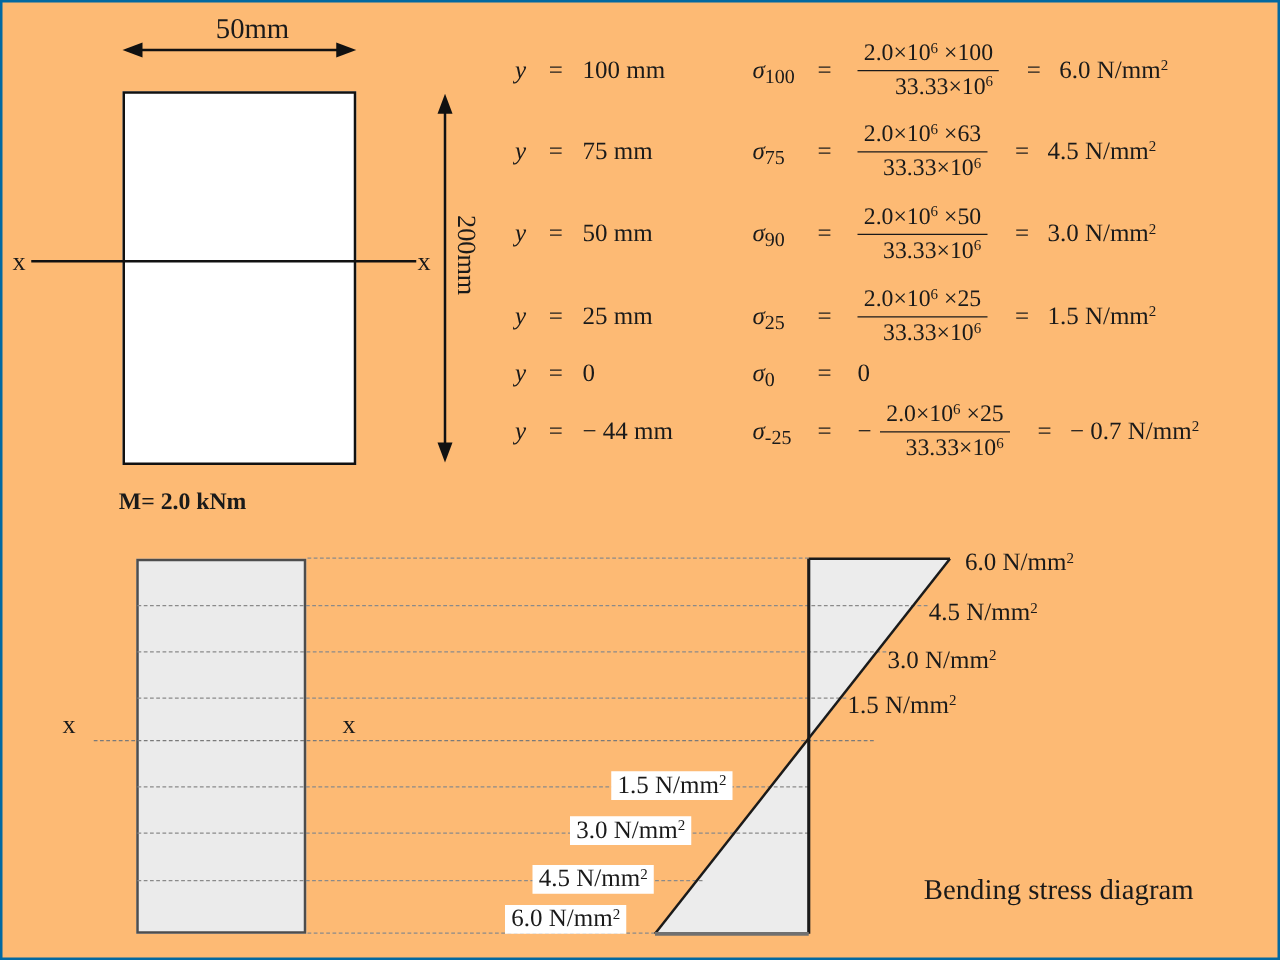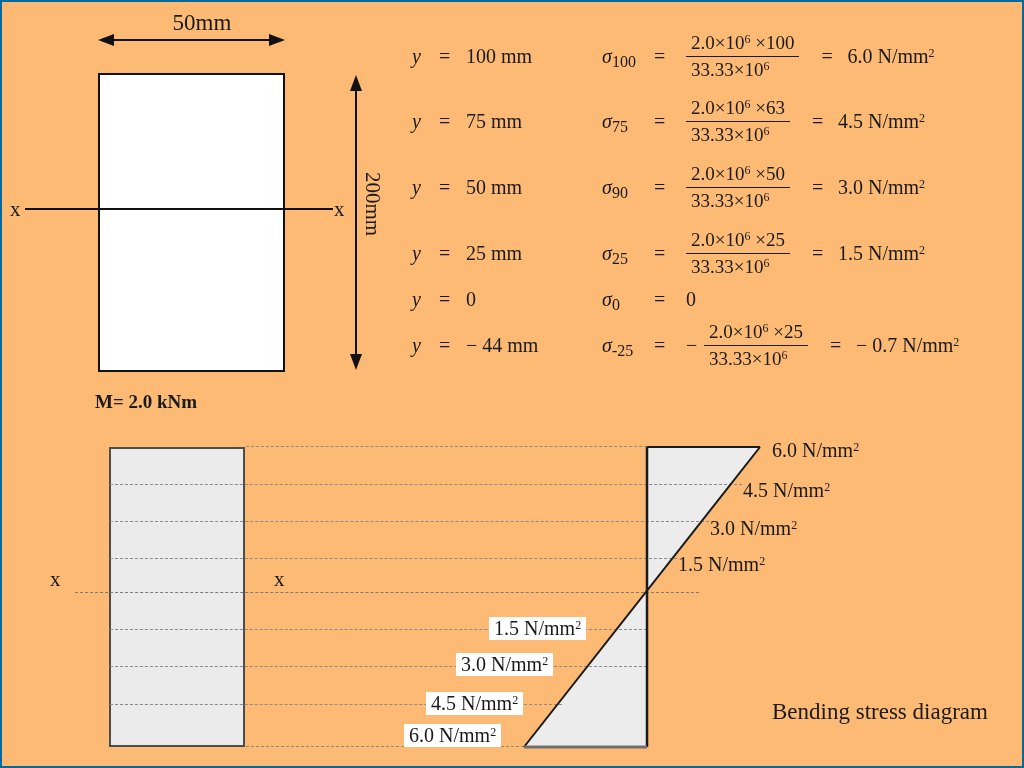--- a/index.html
+++ b/index.html
@@ -28,38 +28,38 @@
   
   .eq-row{position:absolute;left:410px;display:flex;align-items:center;height:64px;font-size:20px;}
   .eq-row.simple{height:26px;}
   .col-y{width:27px;font-style:italic;}
   .col-eq{width:27px;}
   .col-val{width:136px;}
   .col-sigma{width:52px;}
   .col-sigma .sg{font-style:italic;}
   .col-eq2{width:32px;}
   .col-neg{width:18px;}
-  .frac{display:inline-block;text-align:left;font-size:19px;}
+  .frac{display:inline-block;text-align:right;font-size:19px;}
   .frac .num{display:block;padding:0 5px 2px;}
   .frac .den{display:block;border-top:1.6px solid #1a1a1a;padding:2px 5px 0;}
   .col-eq3{width:26px;margin-left:22px;}
   sup{font-size:12px;vertical-align:6px;line-height:0;}
   sub{font-size:16px;vertical-align:-4px;line-height:0;font-style:normal;}
   .r1{top:22px;}.r2{top:87px;}.r3{top:153px;}.r4{top:219px;}.r5{top:284px;}.r6{top:311px;}
   
   .beam-rect{left:107px;top:445px;width:136px;height:300px;background:#ebebeb;border:2px solid #4d4d4d;box-sizing:border-box;z-index:1;}
   .svg-layer{left:450px;top:440px;width:320px;height:312px;}
   .z1{z-index:1;}.z3{z-index:3;}
   .dash{height:0;border-top:1.4px dashed #8a8a8a;z-index:2;}
   .dash-xx{border-top:1.4px dashed #7a7a7a;}
   .stress-lab{font-size:20px;white-space:nowrap;z-index:4;}
   .stress-lab.masked{background:#ffffff;padding:0 5px;}
   .x-bl{left:48px;top:566px;z-index:4;}
   .x-bm{left:272px;top:566px;z-index:4;}
-  .caption{left:737px;top:697px;font-size:23px;z-index:4;margin-left:33px;}
+  .caption{left:737px;top:697px;font-size:23px;z-index:4;}
 </style>
 </head>
 <body>
 
 <div class="slide">
 
   <div class="abs dim-top">50mm</div>
   <div class="abs harrow-line"></div>
   <div class="ah ah-left"></div>
   <div class="ah ah-right"></div>

